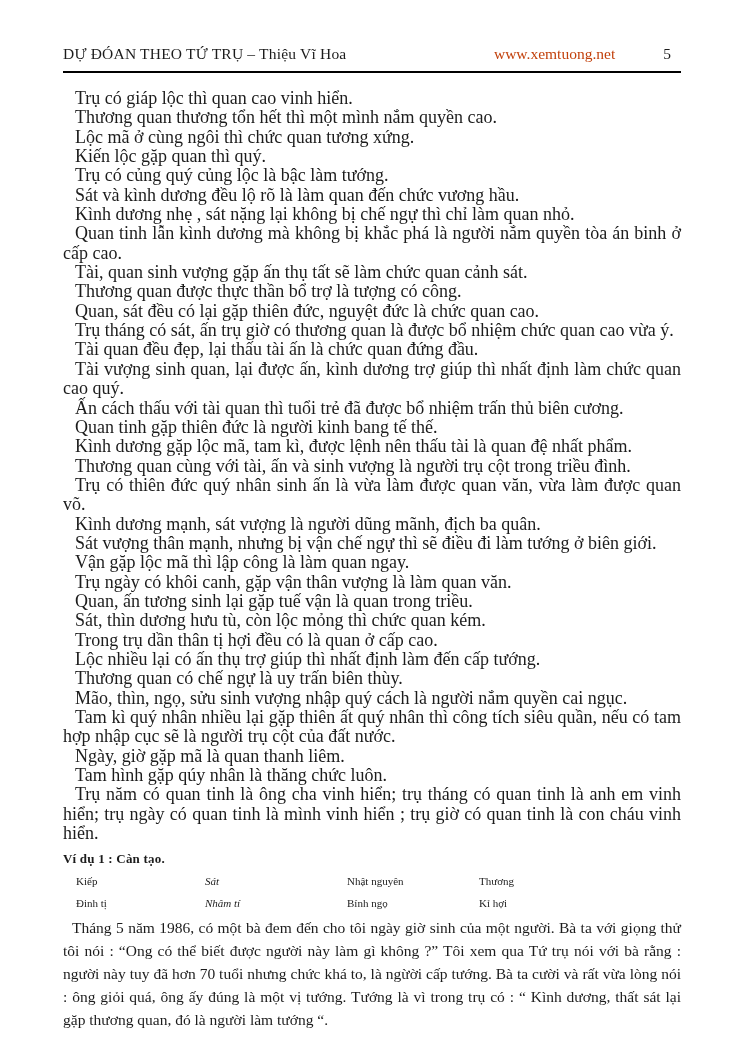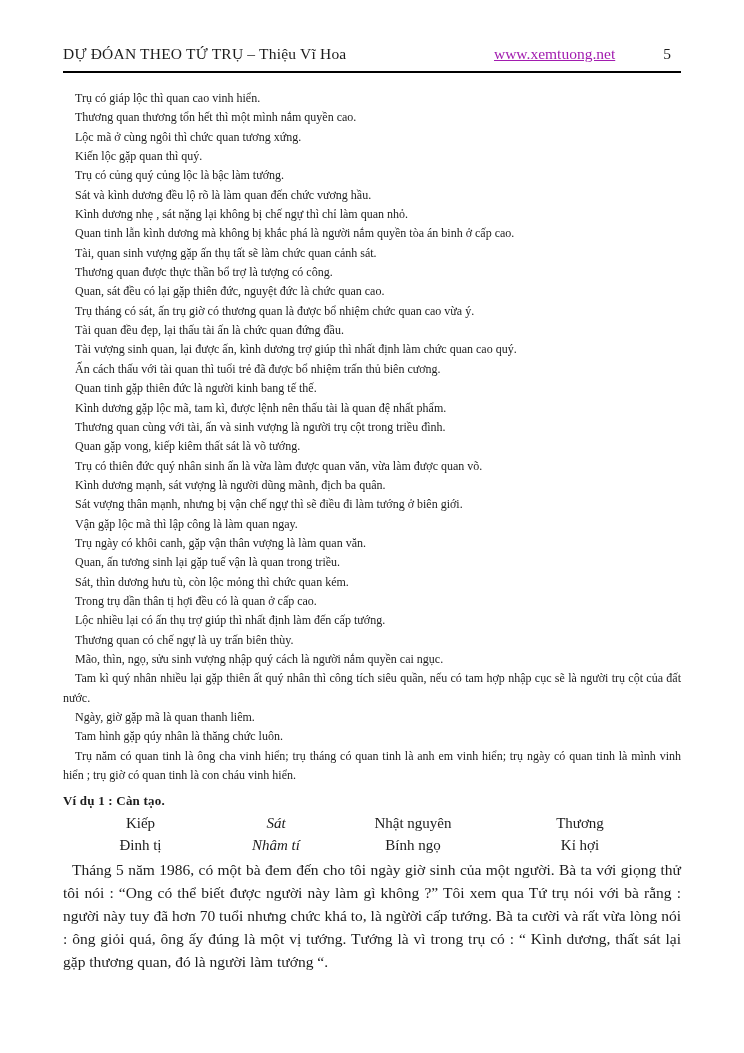--- a/index.html
+++ b/index.html
@@ -18,51 +18,49 @@
   .header {
     display: flex;
     align-items: baseline;
     font-size: 15.5px;
     line-height: 20px;
     white-space: nowrap;
   }
   .header .title { letter-spacing: 0.2px; }
   .header .spacer { flex: 1; }
   .header .url {
-    text-decoration: underline;
-    color: #a21caf;
+    color: #c2410c;
     cursor: pointer;
   }
   .header .pagenum { margin-left: 48px; margin-right: 10px; }
   .rule {
     border-bottom: 2px solid #000;
     margin-top: 7px;
   }
   .rules-list { margin-top: 16px; }
   .rules-list p.rule-line {
     margin: 0;
-    font-size: 12px;
+    font-size: 18px;
     line-height: 19.35px;
     text-align: justify;
     text-indent: 12px;
   }
   .example-heading {
     margin: 4px 0 1px 0;
     font-size: 13px;
     font-weight: bold;
     line-height: 23px;
     letter-spacing: 0.2px;
   }
   .tru-table { }
   .trow {
     display: flex;
-    font-size: 15px;
+    font-size: 11px;
     line-height: 21.5px;
     padding-left: 13px;
-    text-align: center;
   }
   .tcell { display: inline-block; }
   .tcell.c0 { width: 129px; }
   .tcell.c1 { width: 142px; font-style: italic; }
   .tcell.c2 { width: 132px; }
   .tcell.c3 { flex: 1; }
   .paragraph {
     margin: 2px 0 0 0;
     font-size: 15.5px;
     line-height: 23px;
@@ -94,21 +92,20 @@
       <p class="rule-line">Tài, quan sinh vượng gặp ấn thụ tất sẽ làm chức quan cảnh sát.</p>
       <p class="rule-line">Thương quan được thực thần bổ trợ là tượng có công.</p>
       <p class="rule-line">Quan, sát đều có lại gặp thiên đức, nguyệt đức là chức quan cao.</p>
       <p class="rule-line">Trụ tháng có sát, ấn trụ giờ có thương quan là được bổ nhiệm chức quan cao vừa ý.</p>
       <p class="rule-line">Tài quan đều đẹp, lại thấu tài ấn là chức quan đứng đầu.</p>
       <p class="rule-line">Tài vượng sinh quan, lại được ấn, kình dương trợ giúp thì nhất định làm chức quan cao quý.</p>
       <p class="rule-line">Ấn cách thấu với tài quan thì tuổi trẻ đã được bổ nhiệm trấn thủ biên cương.</p>
       <p class="rule-line">Quan tinh gặp thiên đức là người kinh bang tế thế.</p>
       <p class="rule-line">Kình dương gặp lộc mã, tam kì, được lệnh nên thấu tài là quan đệ nhất phẩm.</p>
       <p class="rule-line">Thương quan cùng với tài, ấn và sinh vượng là người trụ cột trong triều đình.</p>
-      <p class="rule-line">Quan gặp vong, kiếp kiêm thất sát là võ tướng.</p>
       <p class="rule-line">Trụ có thiên đức quý nhân sinh ấn là vừa làm được quan văn, vừa làm được quan võ.</p>
       <p class="rule-line">Kình dương mạnh, sát vượng là người dũng mãnh, địch ba quân.</p>
       <p class="rule-line">Sát vượng thân mạnh, nhưng bị vận chế ngự thì sẽ điều đi làm tướng ở biên giới.</p>
       <p class="rule-line">Vận gặp lộc mã thì lập công là làm quan ngay.</p>
       <p class="rule-line">Trụ ngày có khôi canh, gặp vận thân vượng là làm quan văn.</p>
       <p class="rule-line">Quan, ấn tương sinh lại gặp tuế vận là quan trong triều.</p>
       <p class="rule-line">Sát, thìn dương hưu tù, còn lộc mỏng thì chức quan kém.</p>
       <p class="rule-line">Trong trụ dần thân tị hợi đều có là quan ở cấp cao.</p>
       <p class="rule-line">Lộc nhiều lại có ấn thụ trợ giúp thì nhất định làm đến cấp tướng.</p>
       <p class="rule-line">Thương quan có chế ngự là uy trấn biên thùy.</p>

